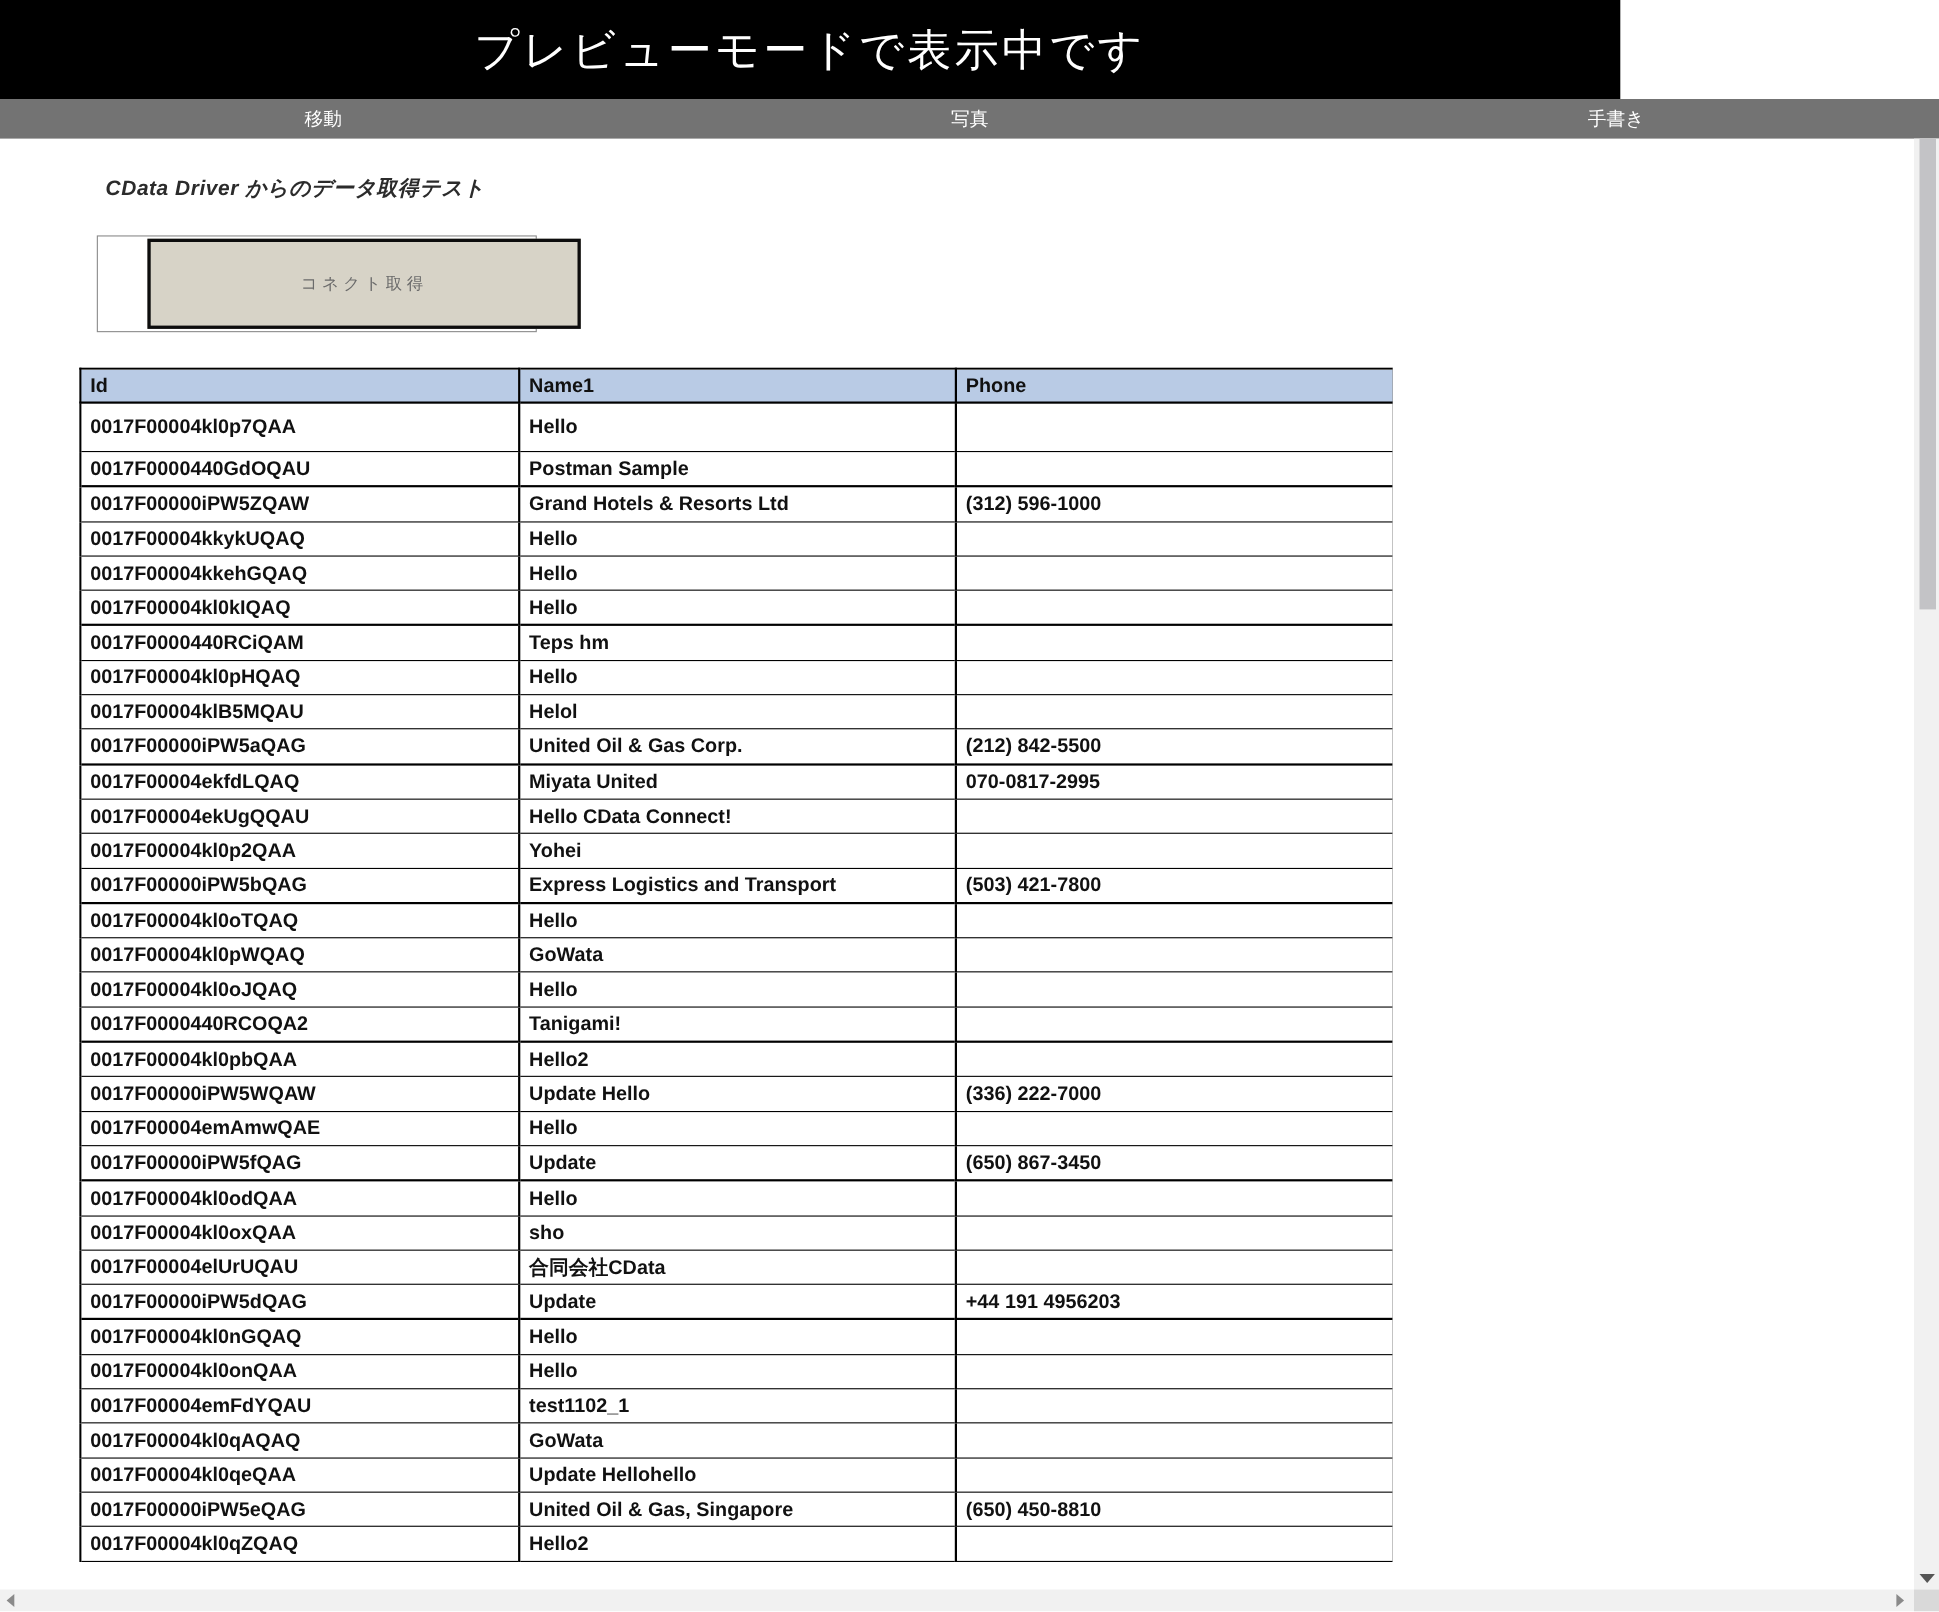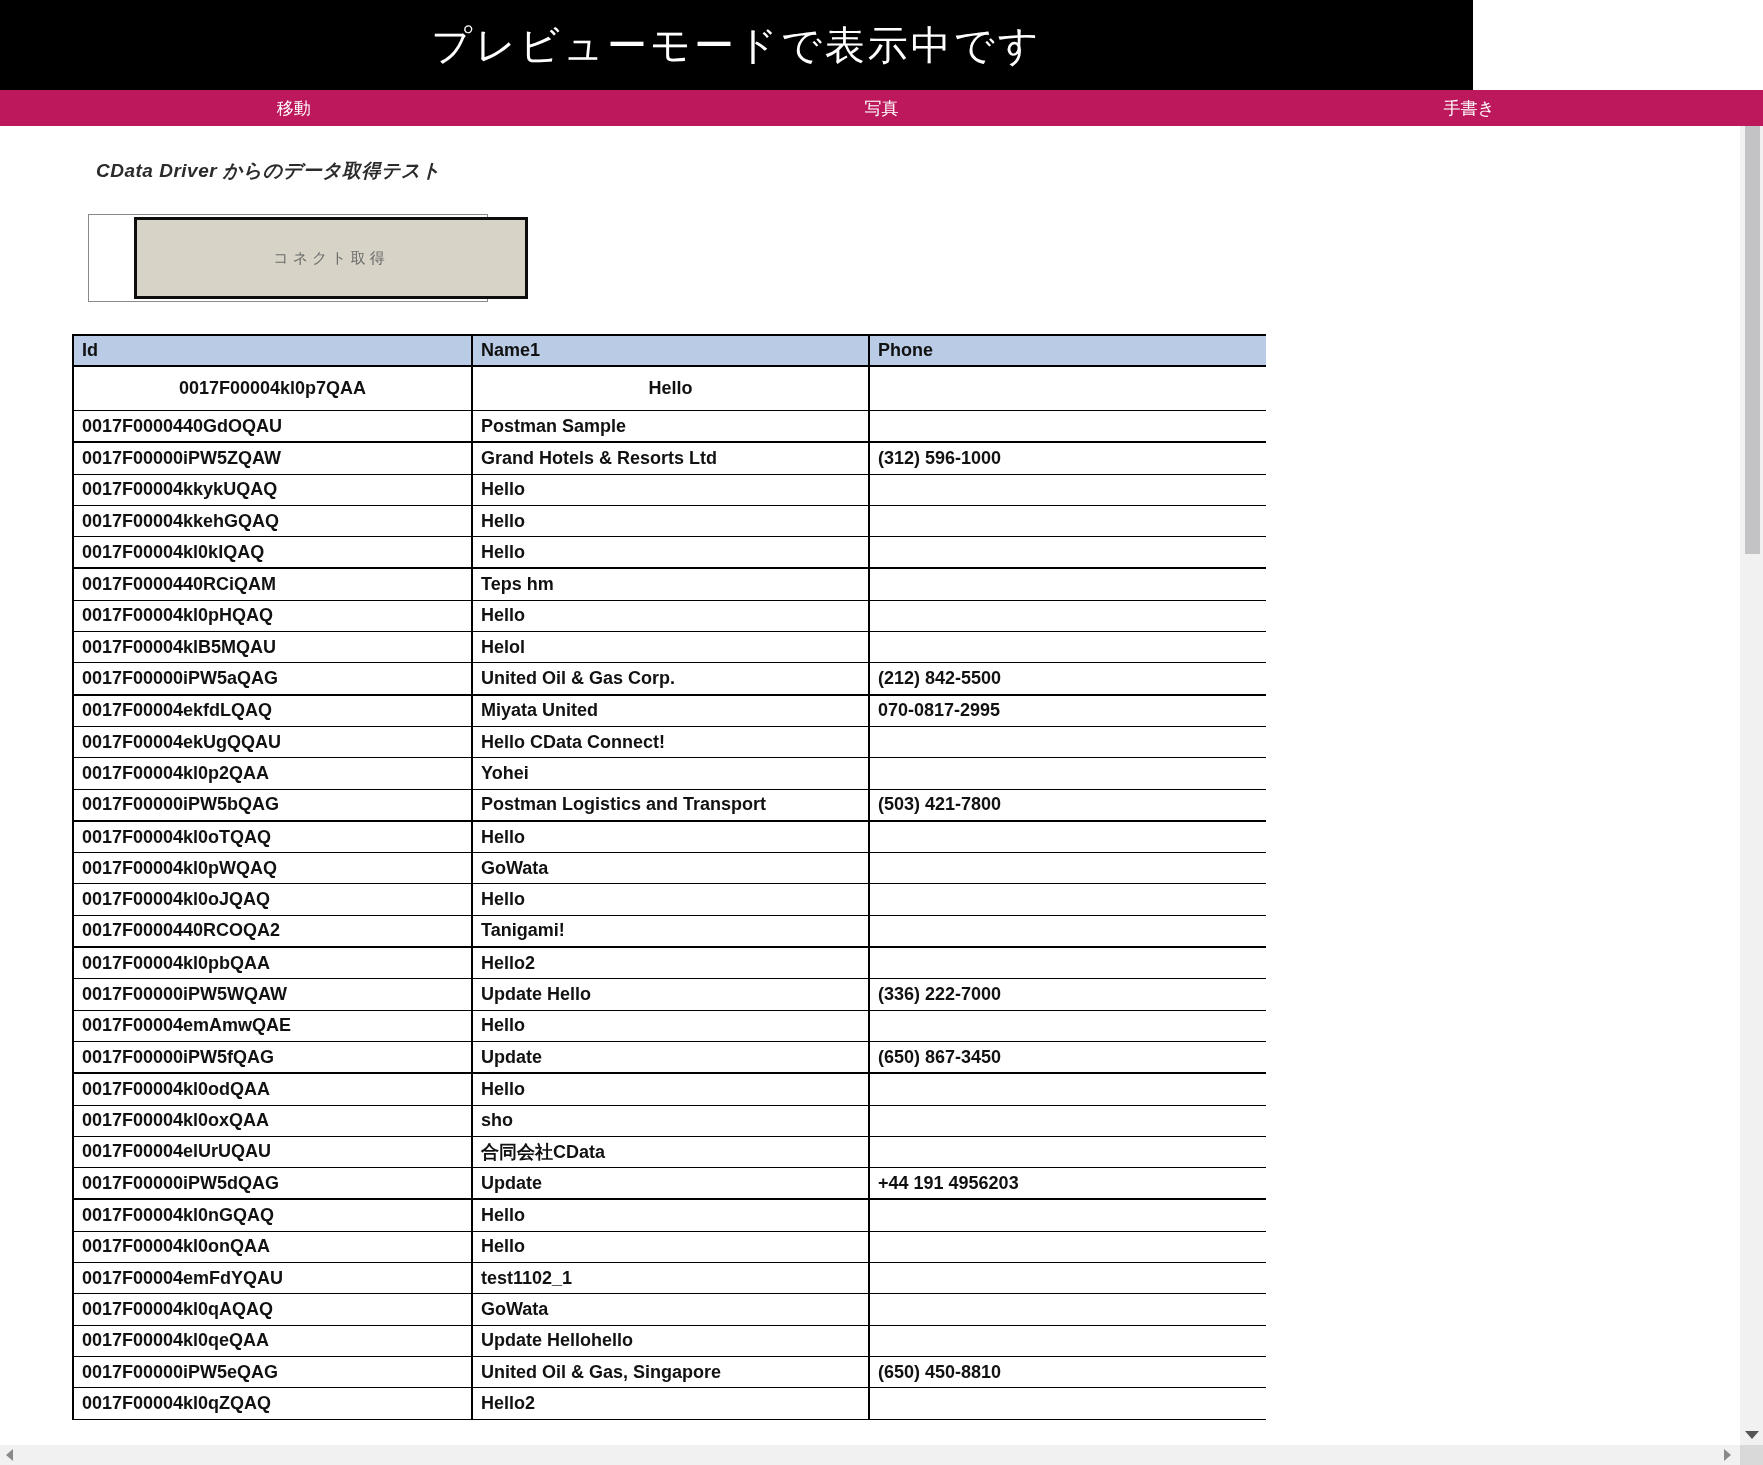--- a/index.html
+++ b/index.html
@@ -12,21 +12,21 @@
   .banner{
     position:absolute;left:0;top:0;width:1473px;height:90px;
     background:#000000;display:flex;align-items:center;justify-content:center;
   }
   .banner-title{
     color:#ffffff;font-size:40px;font-weight:400;letter-spacing:3px;
   }
   
   .nav{
     position:absolute;left:0;top:90px;width:1763px;height:36px;
-    background:#be185d;display:flex;
+    background:#737373;display:flex;
   }
   .nav-tab{
     flex:1 1 0;display:flex;align-items:center;justify-content:center;
     color:#ffffff;font-size:17px;cursor:default;
   }
   
   .page-heading{
     position:absolute;left:96px;top:158px;
     font-size:19px;font-weight:700;color:#2b2b2b;letter-spacing:0.5px;font-style:italic;
   }
@@ -52,21 +52,21 @@
     border-left:2px solid #000;border-right:2px solid #000;
     border-top:1px solid #000;border-bottom:1px solid #000;
     padding:0 8px;overflow:hidden;white-space:nowrap;
     font-weight:700;color:#111;
   }
   table.grid th{
     background:#b9cbe5;height:29px;text-align:left;font-size:18px;
     border-top:2px solid #000;border-bottom:2px solid #000;
   }
   table.grid td{height:30.3px;font-size:18px;text-align:left;}
-  tr.centered td{height:43px;text-align:center;}
+  tr.centered td{height:43px;text-align:left;}
   tr.thick-top td{border-top-width:2px;margin-top:35px;}
   
   .vscroll{
     position:absolute;right:0;top:126px;width:23px;height:1319px;
     background:#f1f1f1;
   }
   .vscroll-thumb{
     position:absolute;left:5px;top:0;width:15px;height:428px;background:#c3c3c6;
   }
   .vscroll-down{
@@ -185,21 +185,21 @@
           <td>Hello CData Connect!</td>
           <td></td>
         </tr>
         <tr>
           <td>0017F00004kl0p2QAA</td>
           <td>Yohei</td>
           <td></td>
         </tr>
         <tr>
           <td>0017F00000iPW5bQAG</td>
-          <td>Postman Logistics and Transport</td>
+          <td>Express Logistics and Transport</td>
           <td>(503) 421-7800</td>
         </tr>
         <tr class="thick-top">
           <td>0017F00004kl0oTQAQ</td>
           <td>Hello</td>
           <td></td>
         </tr>
         <tr>
           <td>0017F00004kl0pWQAQ</td>
           <td>GoWata</td>

